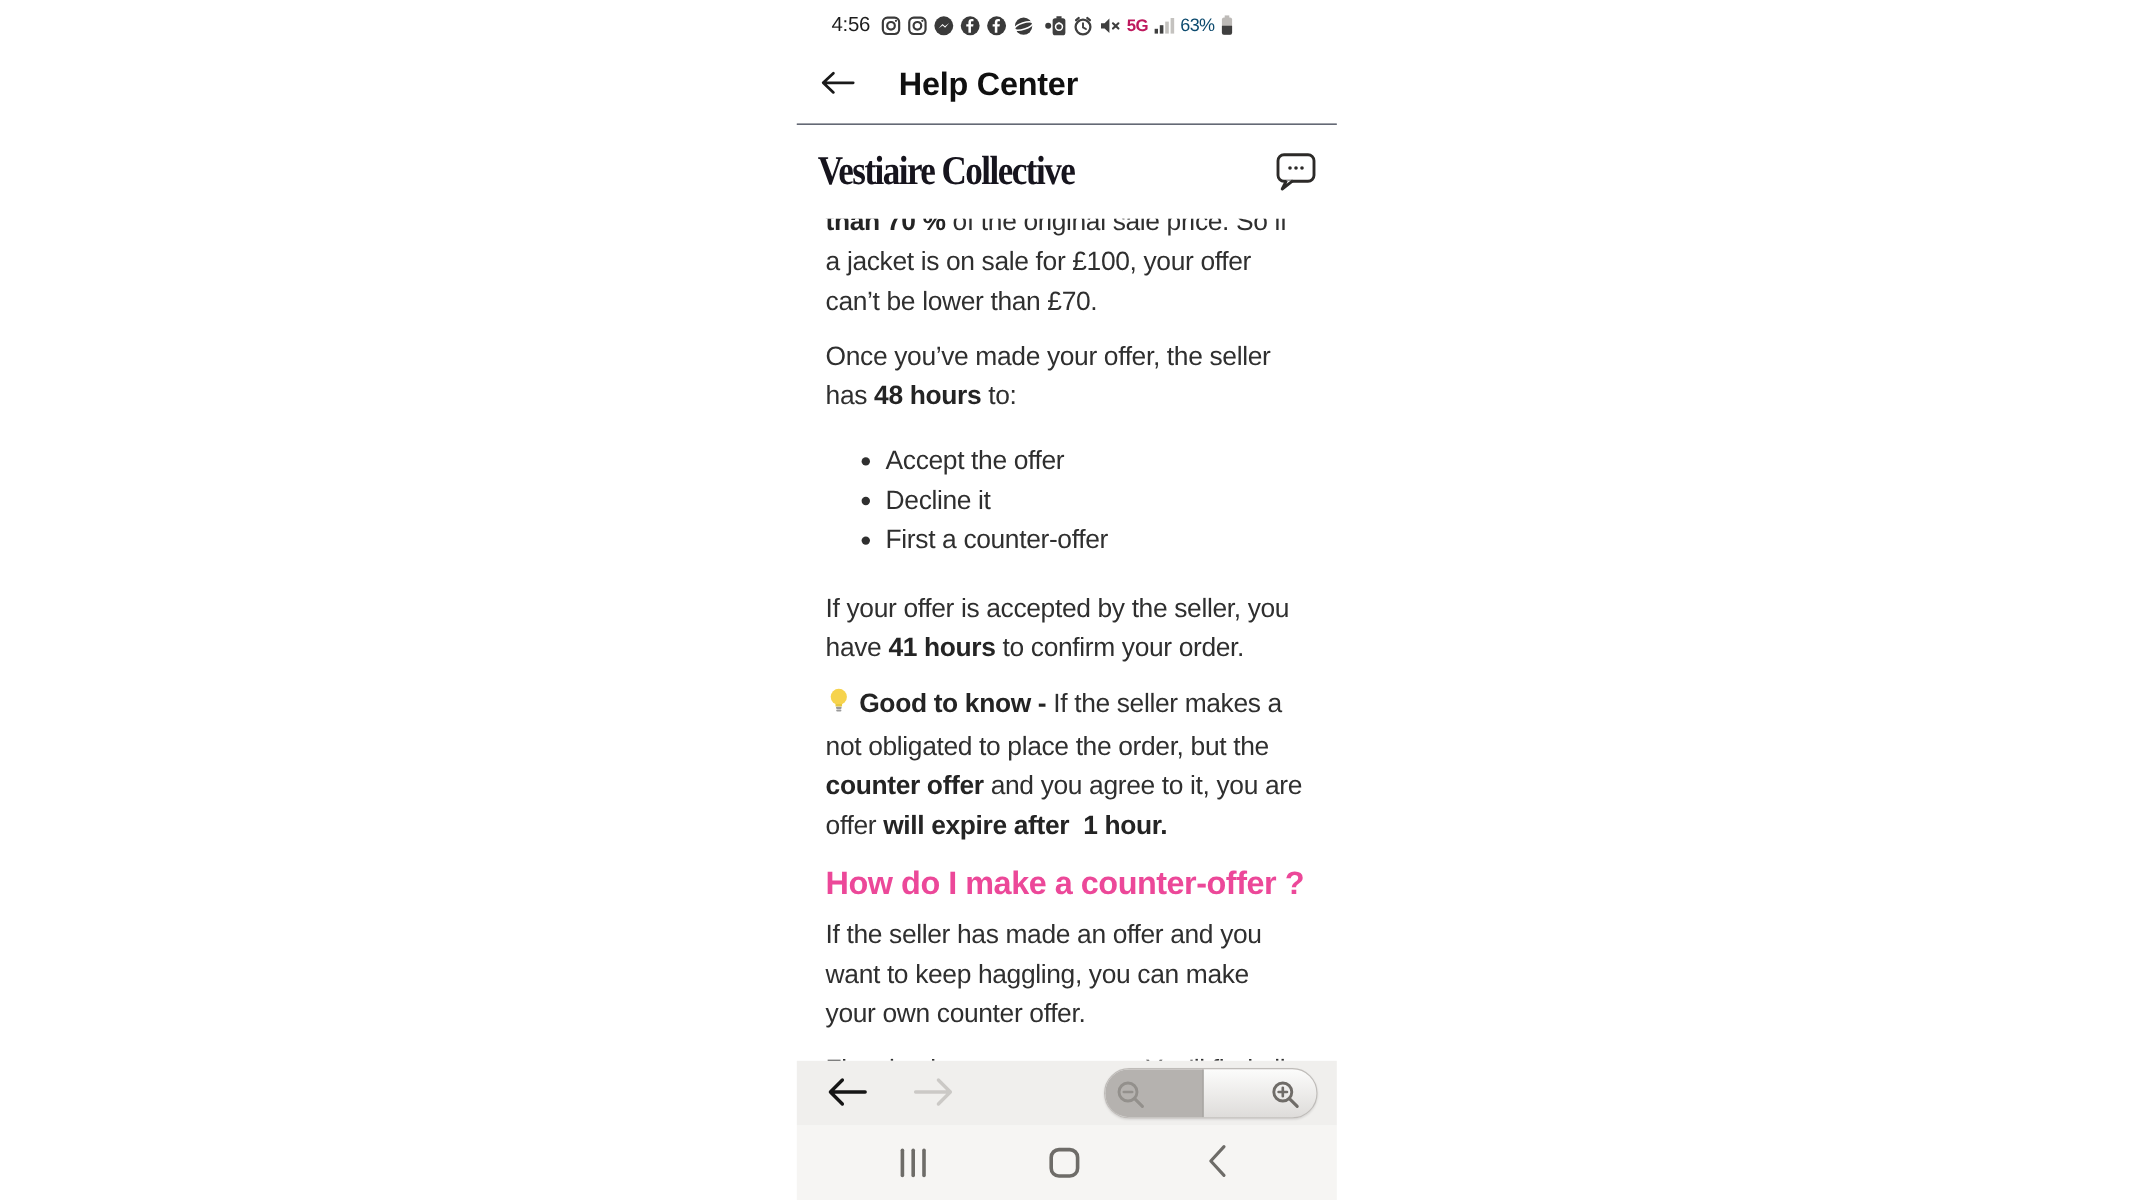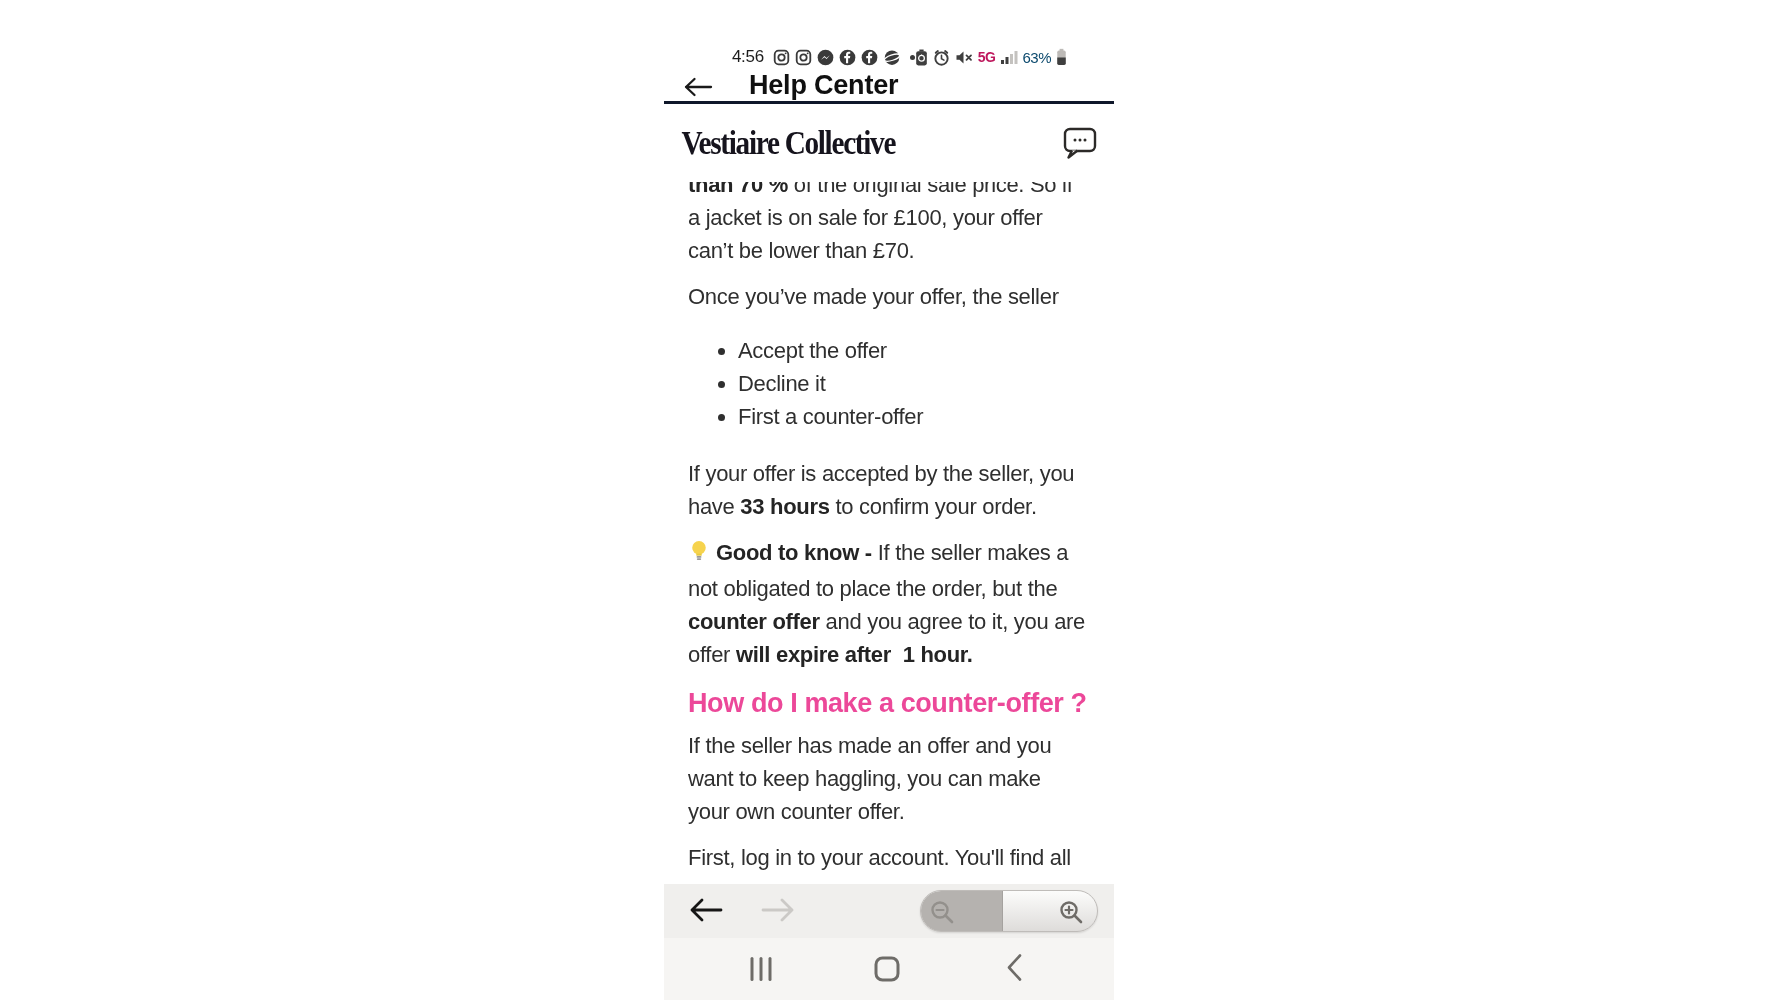--- a/index.html
+++ b/index.html
@@ -9,35 +9,35 @@
     font-family:"Liberation Sans", sans-serif; overflow:hidden;
   }
   .phone {
     position:absolute; left:664px; top:0; width:450px; height:1000px;
     background:#fff;
   }
 
   
   .status-bar {
     position:absolute; top:0; left:0; right:0; height:38px;
-    display:flex; align-items:center; justify-content:center;
-    padding:4px 8px 0 29px; color:#222;margin-top:36px;
+    display:flex; align-items:center; justify-content:flex-start;
+    padding:4px 8px 0 29px; color:#222;
   }
   .sb-left, .sb-right { display:flex; align-items:center; gap:5px; }
   .sb-time { font-size:17px; letter-spacing:-0.3px; margin-right:4px; color:#1d1d1d; }
   .sb-dot { width:5px; height:5px; border-radius:50%; background:#3a3a3a; margin-left:4px; }
   .sb-net { font-size:14px; font-weight:700; color:#be185d; letter-spacing:-0.5px; }
   .sb-batt-txt { font-size:15px; color:#0c4a6e; letter-spacing:-0.5px; }
   .sb-icon { display:inline-flex; }
 
   
   .app-header {
     position:absolute; top:38px; left:0; right:0; height:66px;
-    display:flex; align-items:flex-end; padding-left:19px;
-    border-bottom:3px solid #0f172a;
+    display:flex; align-items:center; padding-left:19px;
+    border-bottom:1px solid #0f172a;
   }
   .app-title {
     margin-left:36px; font-size:27px; font-weight:700; color:#101010;
     letter-spacing:-0.2px;
   }
   .icon-btn { background:none; border:none; padding:0; cursor:pointer; display:inline-flex; align-items:center; }
 
   
   .web-header {
     position:absolute; top:104px; left:0; right:0; height:78px;
@@ -217,29 +217,30 @@
   </div>
 
   <div class="content" id="article">
       <p class="clipped">
         <span class="line"><b>than 70 %</b><span> of the original sale price. So if</span></span>
         <span class="line"><span>a jacket is on sale for £100, your offer</span></span>
         <span class="line"><span>can’t be lower than £70.</span></span>
       </p>
       <p>
         <span class="line"><span>Once you’ve made your offer, the seller</span></span>
+        <span class="line"><span>has </span><b>48 hours</b><span> to:</span></span>
       </p>
       <ul>
         <li>Accept the offer</li>
         <li>Decline it</li>
         <li>First a counter-offer</li>
       </ul>
       <p>
         <span class="line"><span>If your offer is accepted by the seller, you</span></span>
-        <span class="line"><span>have </span><b>33 hours</b><span> to confirm your order.</span></span>
+        <span class="line"><span>have </span><b>41 hours</b><span> to confirm your order.</span></span>
       </p>
       <p>
         <span class="line"><span class="bulb"><svg width="22" height="24" viewBox="0 0 20 22">
               <circle cx="10" cy="8" r="6.2" fill="#f6d34d"></circle>
               <path d="M7.5 13.5h5v1.8h-5z" fill="#e8c93e"></path>
               <rect x="7.8" y="15.5" width="4.4" height="1.7" rx="0.8" fill="#9a9a9a"></rect>
               <rect x="8" y="17.6" width="4" height="1.6" rx="0.8" fill="#9a9a9a"></rect>
             </svg></span><b>Good to know - </b><span>If the seller makes a</span></span>
         <span class="line"><span>not obligated to place the order, but the</span></span>
         <span class="line"><b>counter offer</b><span> and you agree to it, you are</span></span>

